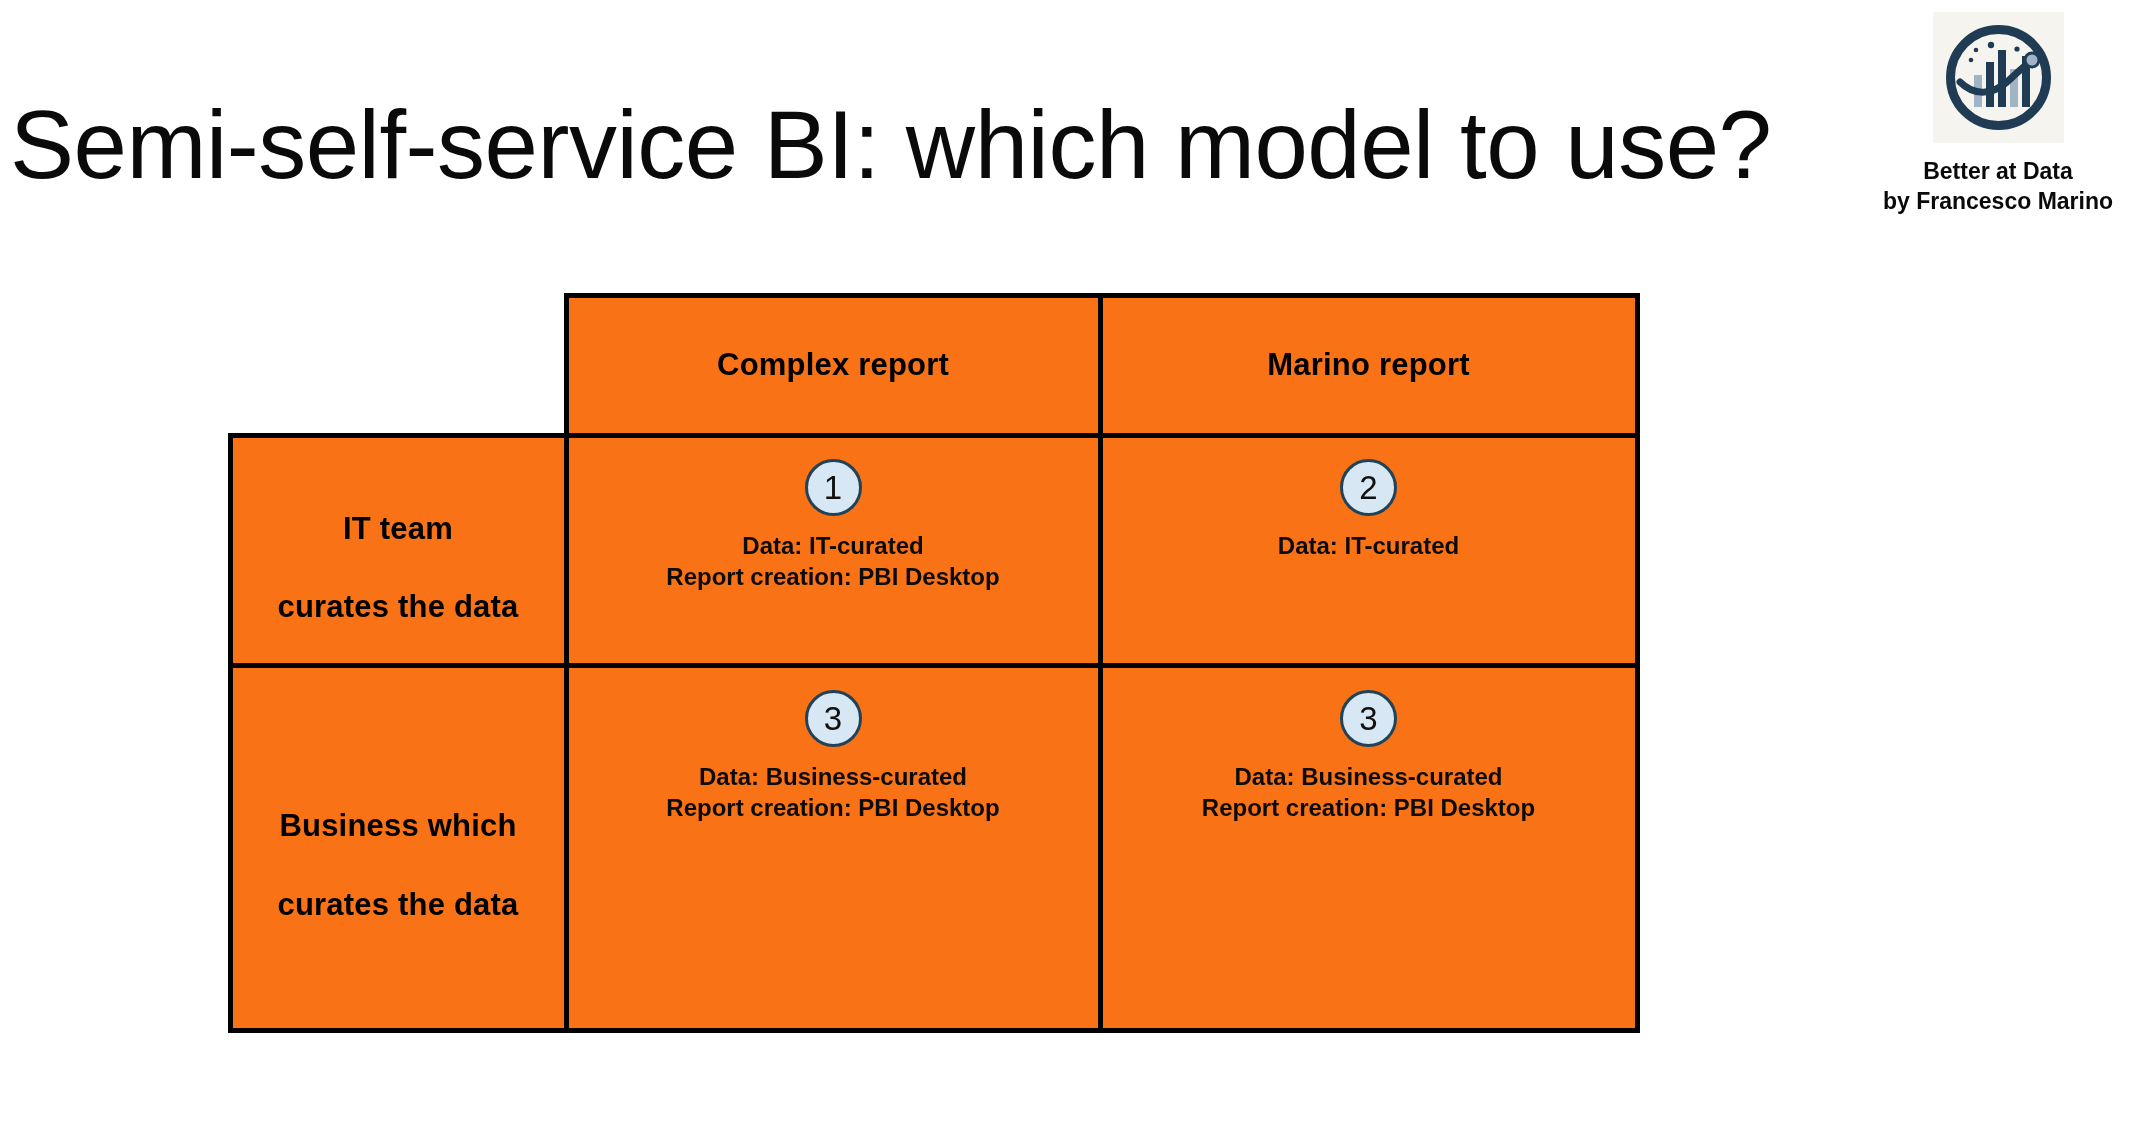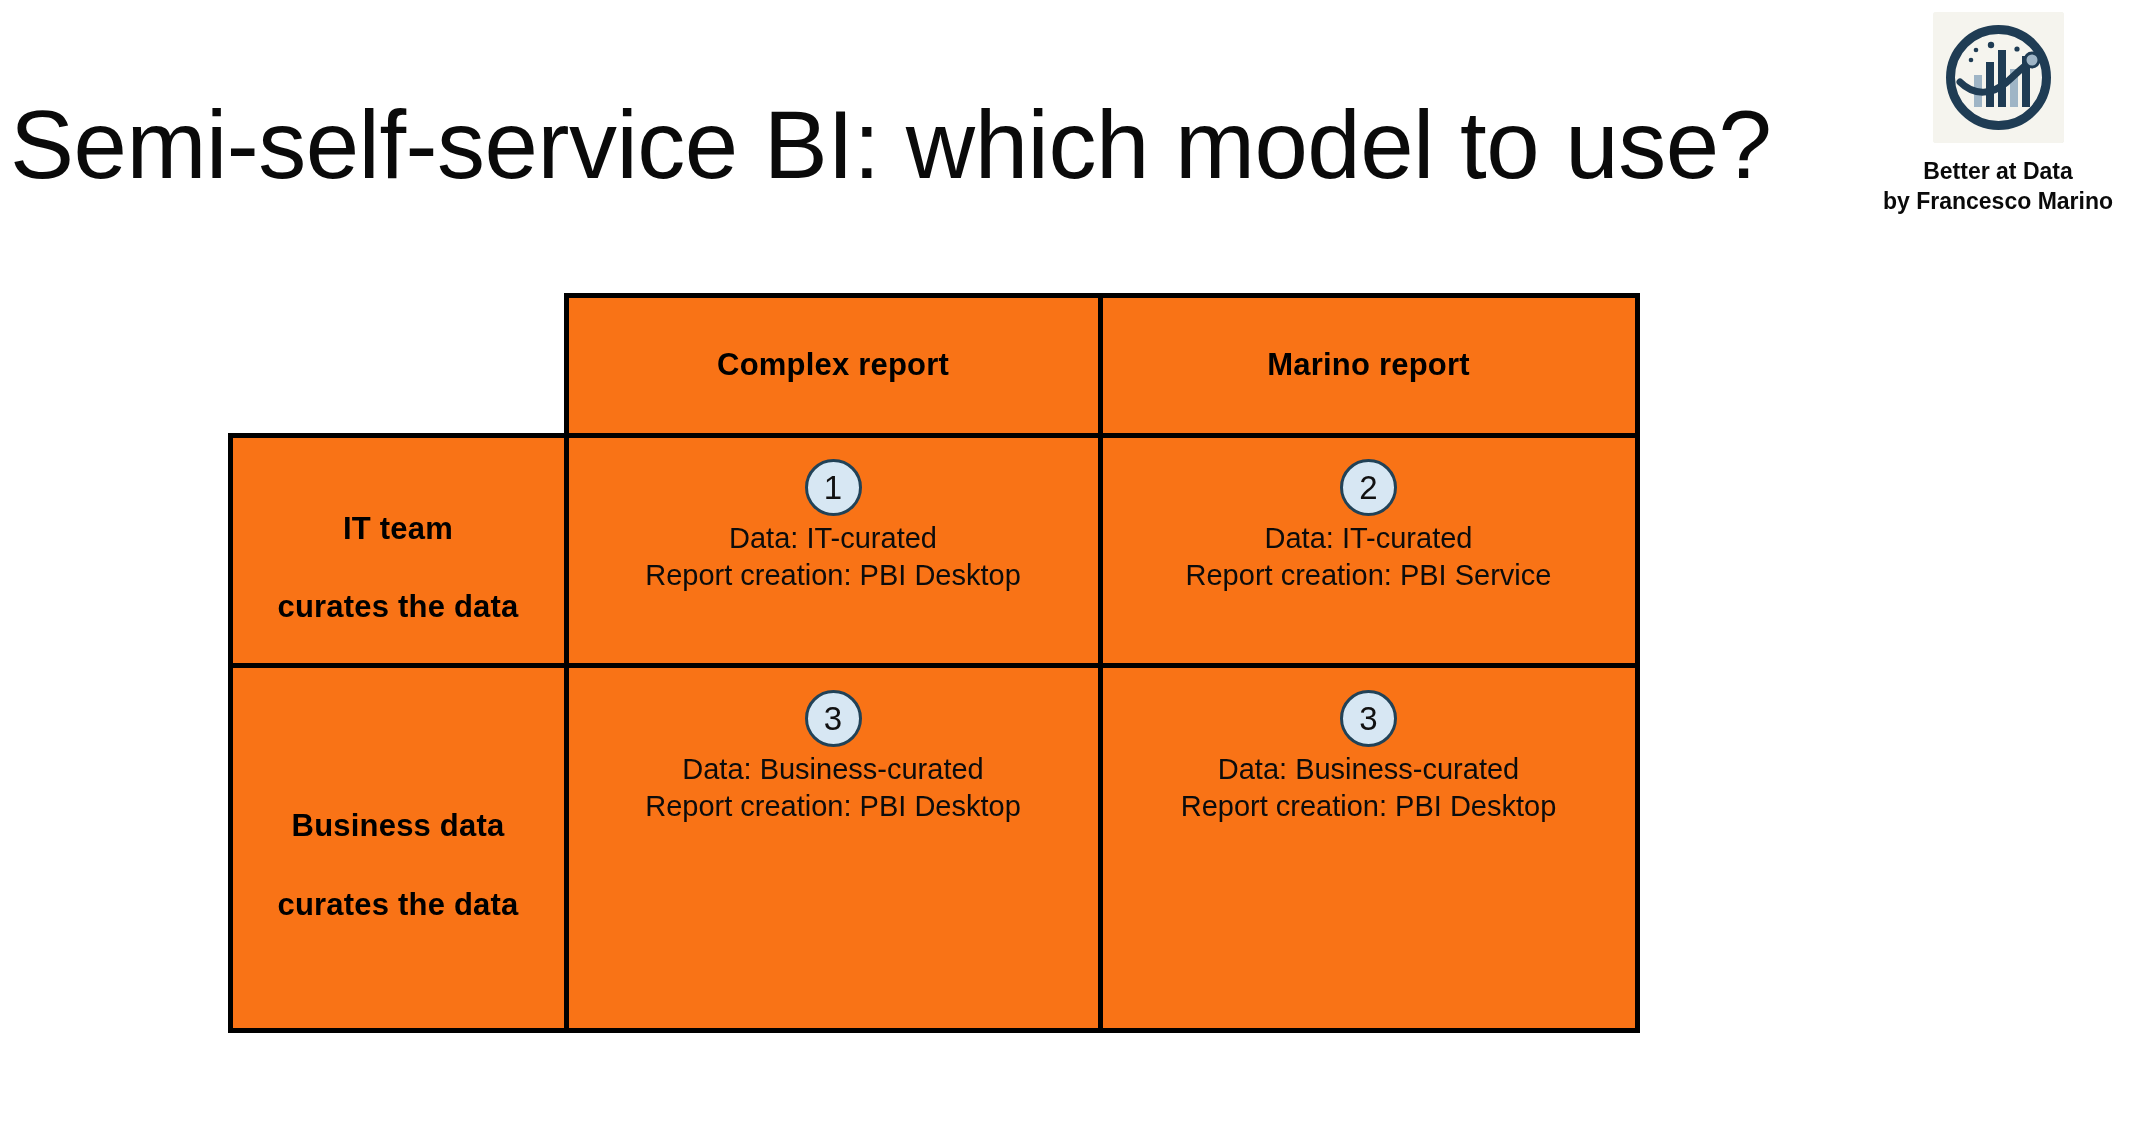--- a/index.html
+++ b/index.html
@@ -117,23 +117,23 @@
     box-sizing: border-box;
     display: flex;
     align-items: center;
     justify-content: center;
     font-size: 33px;
     font-weight: 400;
     color: #111111;
     line-height: 1;
   }
   .cell-lines {
-    margin-top: 4px;
-    font-size: 29px;
-    font-weight: 400;
+    margin-top: 14px;
+    font-size: 24px;
+    font-weight: 700;
     line-height: 1.31;
     color: #0c0c0c;
     white-space: nowrap;
   }
   .cell-lines span { display: block; }
 
   
   .r1 .inner { padding-top: 21px; }
   .r2 .inner { padding-top: 22px; }
 </style>
@@ -183,27 +183,26 @@
         <span>Data: IT-curated</span>
         <span>Report creation: PBI Desktop</span>
       </div>
     </div>
   </div>
   <div class="cell data-cell r1">
     <div class="inner">
       <div class="badge">2</div>
       <div class="cell-lines">
         <span>Data: IT-curated</span>
-        <span>Report creation: PBI Service</span>
       </div>
     </div>
   </div>
 
   <div class="cell row-head">
-    <span>Business data</span>
+    <span>Business which</span>
     <span>curates the data</span>
   </div>
   <div class="cell data-cell r2">
     <div class="inner">
       <div class="badge">3</div>
       <div class="cell-lines">
         <span>Data: Business-curated</span>
         <span>Report creation: PBI Desktop</span>
       </div>
     </div>

